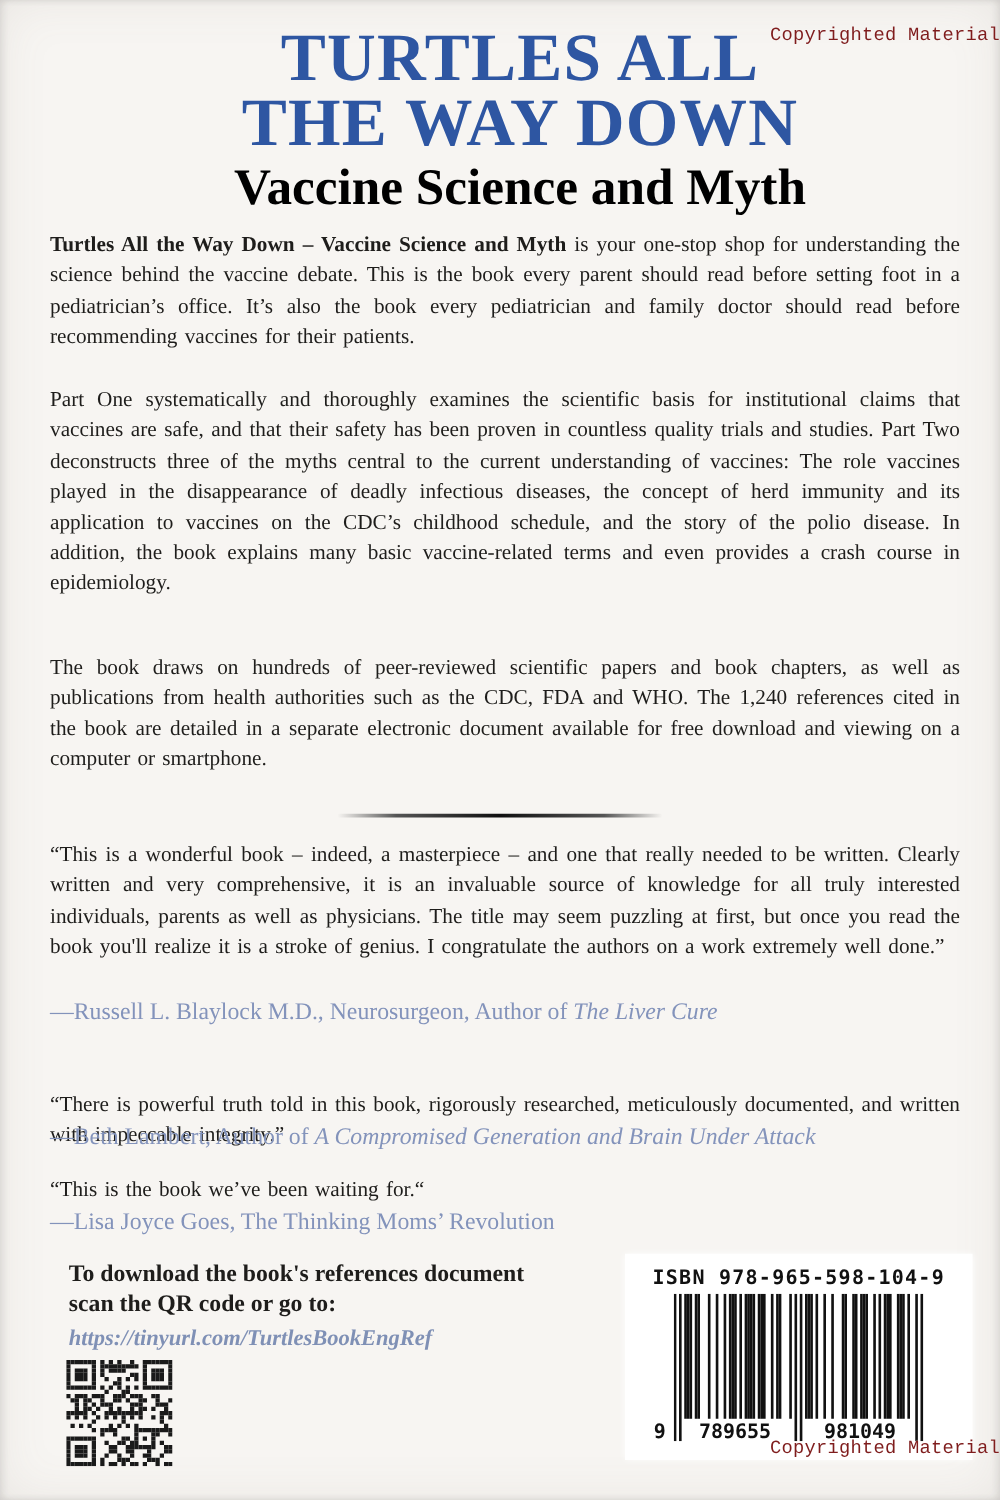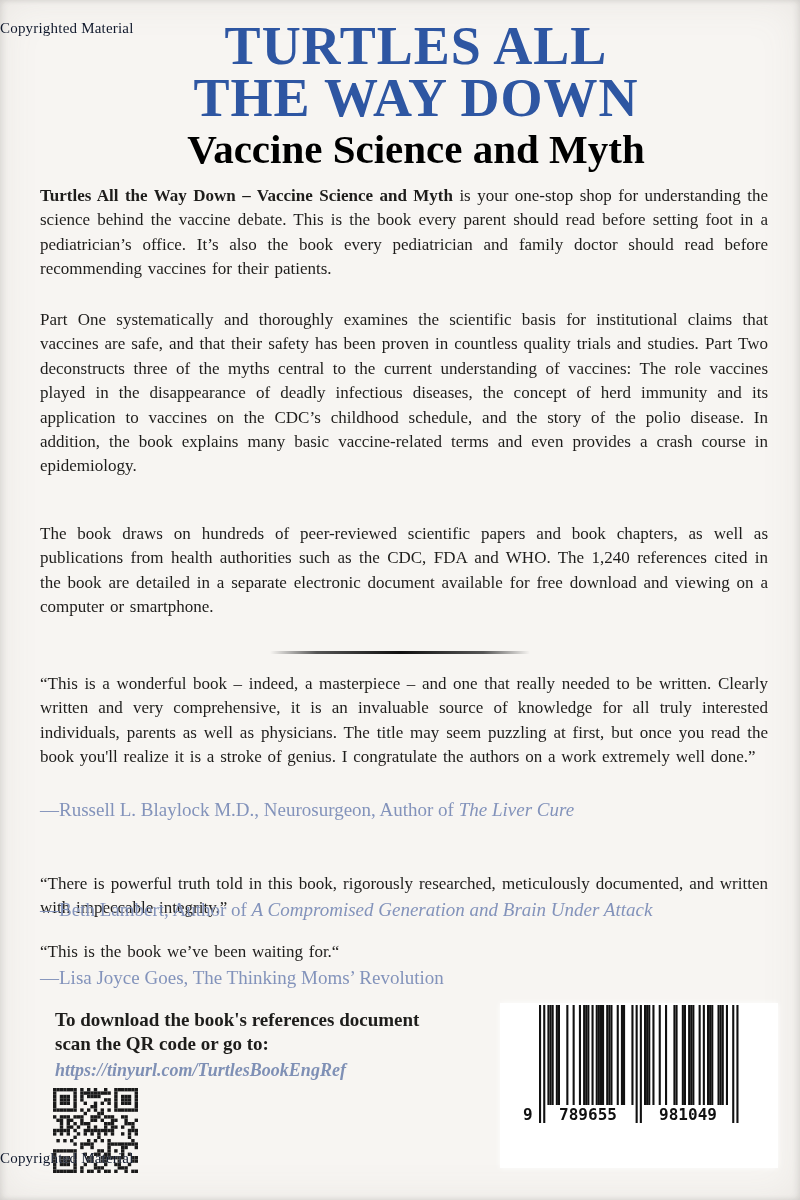--- a/index.html
+++ b/index.html
@@ -3,23 +3,23 @@
 <meta charset="utf-8">
 <style>
   html,body{margin:0;padding:0;background:#e8e6e3;}
   .page{
     position:relative;width:800px;height:1200px;margin:0 auto;
     background:#f7f5f2;overflow:hidden;
     box-shadow:inset 0 0 40px rgba(120,110,100,.10), inset 3px 0 6px rgba(0,0,0,.08), inset -3px 0 6px rgba(0,0,0,.08);
     font-family:"Liberation Serif","DejaVu Serif",serif;color:#1e1d1b;
   }
   .watermark{
-    position:absolute;left:0;width:100%;text-align:left;
-    font-family:Liberation Serif, serif;
-    font-size:15px;color:#0f172a;letter-spacing:.2px;z-index:9;
+    position:absolute;left:0;width:100%;text-align:right;
+    font-family:Liberation Mono, monospace;
+    font-size:15px;color:#7f1d1d;letter-spacing:.2px;z-index:9;
     text-shadow:0 0 1px rgba(255,255,255,.8);
   }
   .wm-top{top:20px;}
   .wm-bottom{top:1150px;}
   .title-block{position:absolute;top:20px;left:16px;width:100%;text-align:center;}
   .title-line{
     font-size:54px;line-height:52px;font-weight:bold;color:#2e56a2;
     letter-spacing:1px;margin:0;
   }
   .subtitle{
@@ -409,20 +409,21 @@
         <rect x="44.2" y="81.6" width="3.4" height="3.4" fill="#1a1a1a"></rect>
         <rect x="51.0" y="81.6" width="3.4" height="3.4" fill="#1a1a1a"></rect>
         <rect x="54.4" y="81.6" width="3.4" height="3.4" fill="#1a1a1a"></rect>
         <rect x="61.2" y="81.6" width="3.4" height="3.4" fill="#1a1a1a"></rect>
         <rect x="71.4" y="81.6" width="3.4" height="3.4" fill="#1a1a1a"></rect>
         <rect x="78.2" y="81.6" width="3.4" height="3.4" fill="#1a1a1a"></rect>
         <rect x="81.6" y="81.6" width="3.4" height="3.4" fill="#1a1a1a"></rect>
       </svg></div>
 
   <div class="isbn-box">
+    <div class="isbn-label">ISBN 978-965-598-104-9</div>
     <div class="barcode-wrap">
       <span id="barcode-svg"><svg width="200" height="118" xmlns="http://www.w3.org/2000/svg">
             <rect x="0.0" y="0" width="2.1" height="118" fill="#111"></rect>
             <rect x="4.2" y="0" width="2.1" height="118" fill="#111"></rect>
             <rect x="8.4" y="0" width="2.1" height="100" fill="#111"></rect>
             <rect x="10.5" y="0" width="2.1" height="100" fill="#111"></rect>
             <rect x="12.6" y="0" width="2.1" height="100" fill="#111"></rect>
             <rect x="16.8" y="0" width="2.1" height="100" fill="#111"></rect>
             <rect x="18.9" y="0" width="2.1" height="100" fill="#111"></rect>
             <rect x="27.3" y="0" width="2.1" height="100" fill="#111"></rect>

